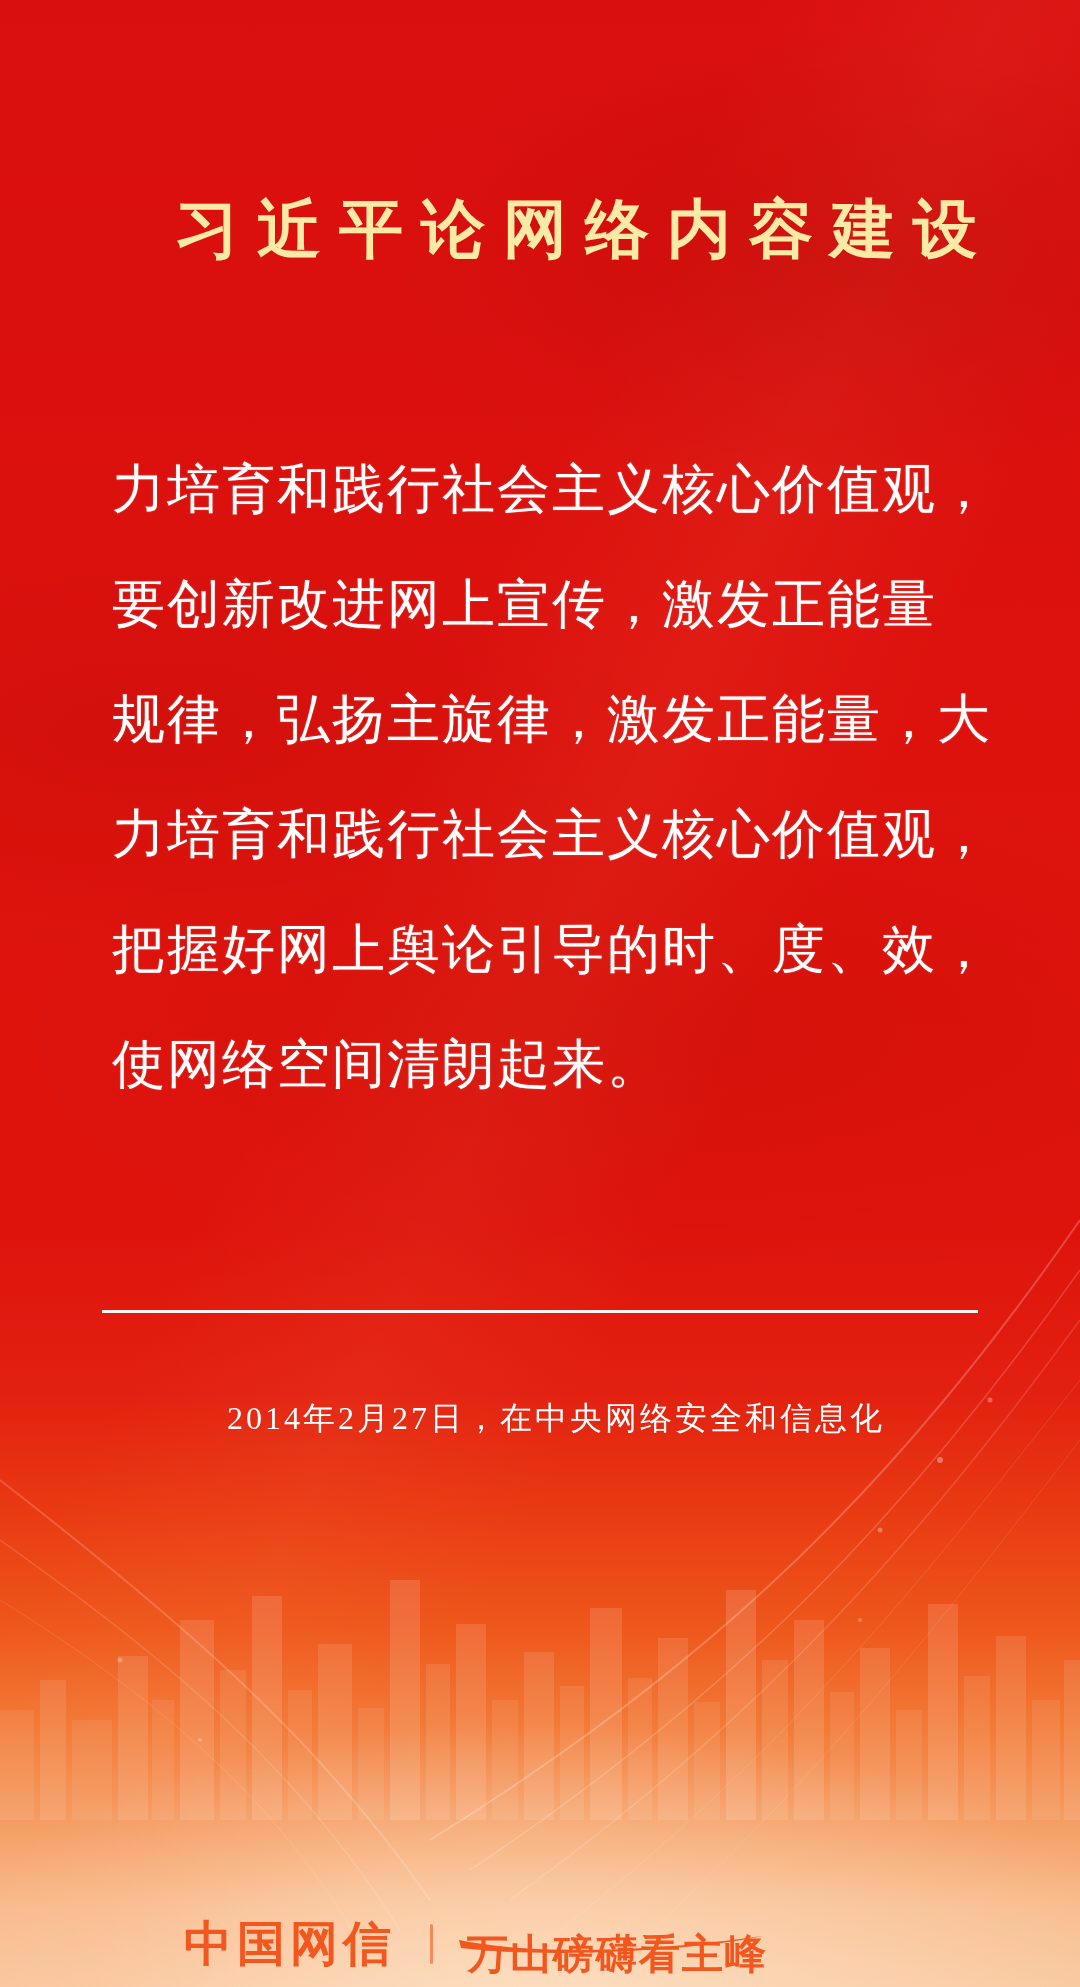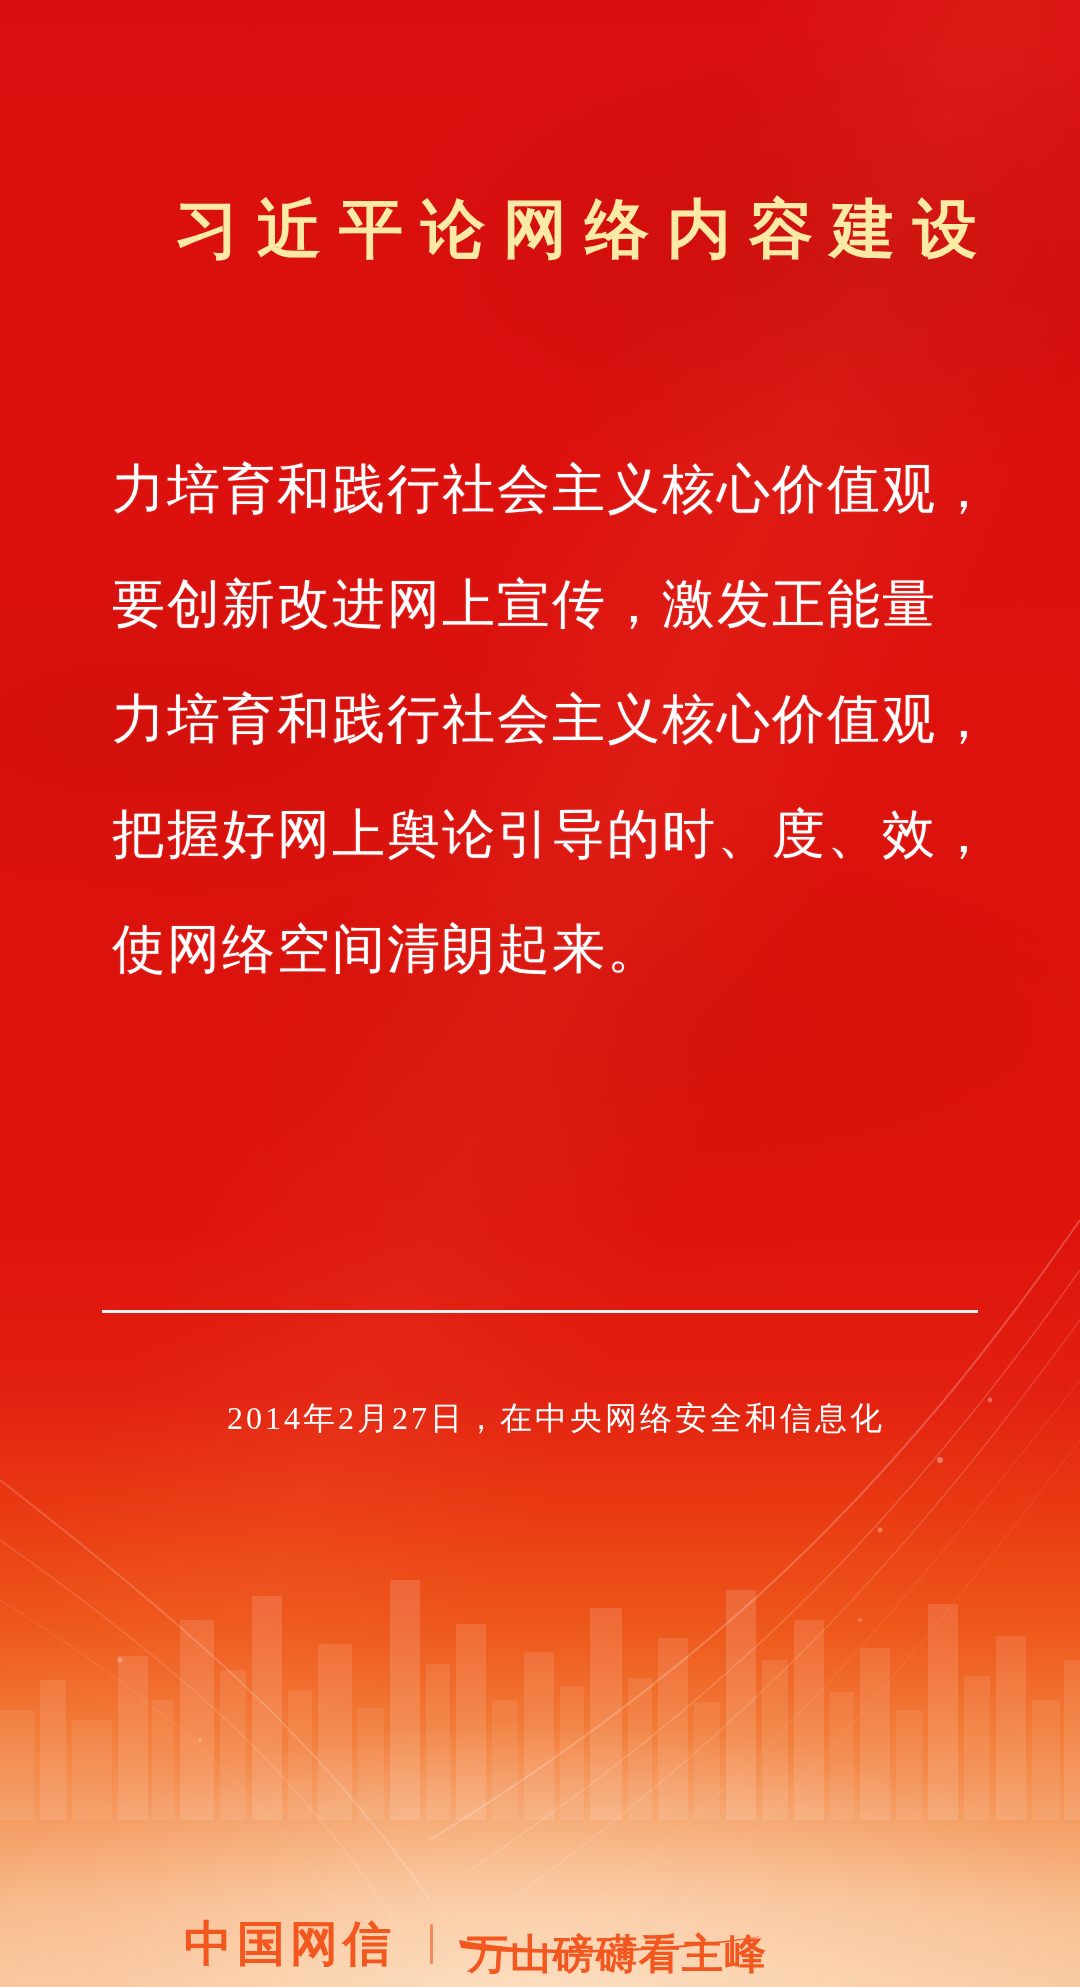--- a/index.html
+++ b/index.html
@@ -134,20 +134,21 @@
       <circle cx="200" cy="640" r="2" fill="#ffffff" stroke="none" opacity="0.25"></circle>
       <circle cx="860" cy="520" r="2" fill="#ffffff" stroke="none" opacity="0.25"></circle>
     </g>
   </svg>
 
   <div class="title">习近平论网络内容建设</div>
 
   <div class="quote">
     <div>力培育和践行社会主义核心价值观，</div>
     <div>要创新改进网上宣传，激发正能量</div>
+    <div>规律，弘扬主旋律，激发正能量，大</div>
     <div>力培育和践行社会主义核心价值观，</div>
     <div>把握好网上舆论引导的时、度、效，</div>
     <div>使网络空间清朗起来。</div>
   </div>
 
   <div class="divider"></div>
 
   <div class="source">
     <div>2014年2月27日，在中央网络安全和信息化</div>
   </div>

